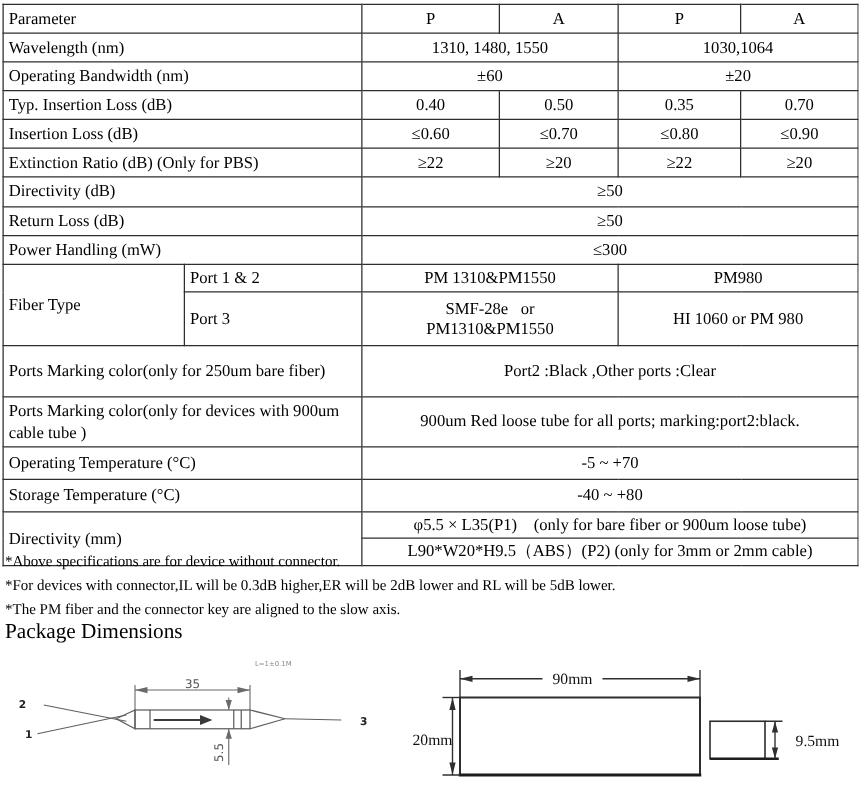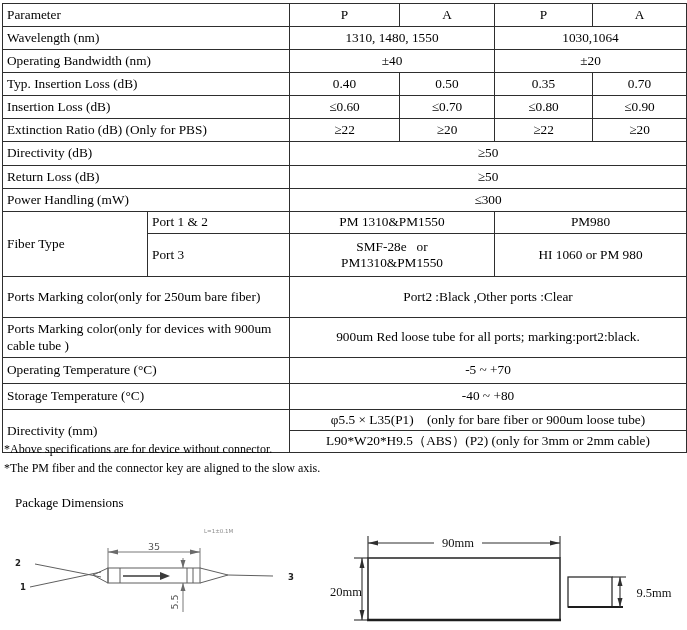--- a/index.html
+++ b/index.html
@@ -6,21 +6,21 @@
   .page{position:relative;width:687px;height:630px;background:#ffffff;overflow:hidden;
         font-family:"Liberation Serif",serif;color:#000;}
   table.spec{border-collapse:collapse;table-layout:fixed;position:absolute;top:3px;left:2px;width:684px;}
   table.spec td{border:1.6px solid #2e2e2e;font-size:13.3px;line-height:1.22;padding:0 4px;overflow:hidden;vertical-align:middle;}
   td.lbl{text-align:left;padding-left:6px;}
   td.ctr{text-align:center;white-space:pre-wrap;}
   tr.h21{height:21px}tr.h22{height:22px}tr.h23{height:23px}tr.h24{height:24px}
   tr.h25{height:41px}tr.h26{height:26px}tr.h40{height:40px}tr.h43{height:43px}
   .notes{position:absolute;top:440px;left:4px;font-size:12px;}
   .note-line{height:19px;line-height:19px;}
-  .sec-title{position:absolute;top:495px;left:15px;font-size:13px;}
+  .sec-title{position:absolute;top:495px;left:4px;font-size:17px;}
   svg{position:absolute;overflow:visible;}
   svg text{font-family:"DejaVu Sans",sans-serif;}
   svg text.serif{font-family:"Liberation Serif",serif;}
 </style>
 </head>
 <body>
 
 <div class="page">
 
   <table class="spec">
@@ -40,21 +40,21 @@
       <td class="ctr">P</td>
       <td class="ctr">A</td>
     </tr>
     <tr class="h23">
       <td class="lbl" colspan="2">Wavelength (nm)</td>
       <td class="ctr" colspan="2">1310, 1480, 1550</td>
       <td class="ctr" colspan="2">1030,1064</td>
     </tr>
     <tr class="h23">
       <td class="lbl" colspan="2">Operating Bandwidth (nm)</td>
-      <td class="ctr" colspan="2">±40</td>
+      <td class="ctr" colspan="2">±60</td>
       <td class="ctr" colspan="2">±20</td>
     </tr>
     <tr class="h23">
       <td class="lbl" colspan="2">Typ. Insertion Loss (dB)</td>
       <td class="ctr">0.40</td>
       <td class="ctr">0.50</td>
       <td class="ctr">0.35</td>
       <td class="ctr">0.70</td>
     </tr>
     <tr class="h23">
@@ -116,20 +116,21 @@
       <td class="ctr" colspan="4">φ5.5 × L35(P1)    (only for bare fiber or 900um loose tube)</td>
     </tr>
     <tr class="h22">
       <td class="ctr" colspan="4">L90*W20*H9.5（ABS）(P2) (only for 3mm or 2mm cable)</td>
     </tr>
   </tbody>
     </table>
 
   <div class="notes">
     <div class="note-line">*Above specifications are for device without connector.</div>
+    <div class="note-line">*For devices with connector,IL will be 0.3dB higher,ER will be 2dB lower and RL will be 5dB lower.</div>
     <div class="note-line">*The PM fiber and the connector key are aligned to the slow axis.</div>
   </div>
 
   <div class="sec-title">Package Dimensions</div>
 
   <svg width="320" height="110" style="left:10px;top:520px;" viewBox="0 0 320 110">
     <g stroke="#5f5f5f" stroke-width="1" fill="none">
 
       <line x1="25" y1="44" x2="91" y2="57"></line>
       <line x1="20" y1="67" x2="91" y2="52"></line>

